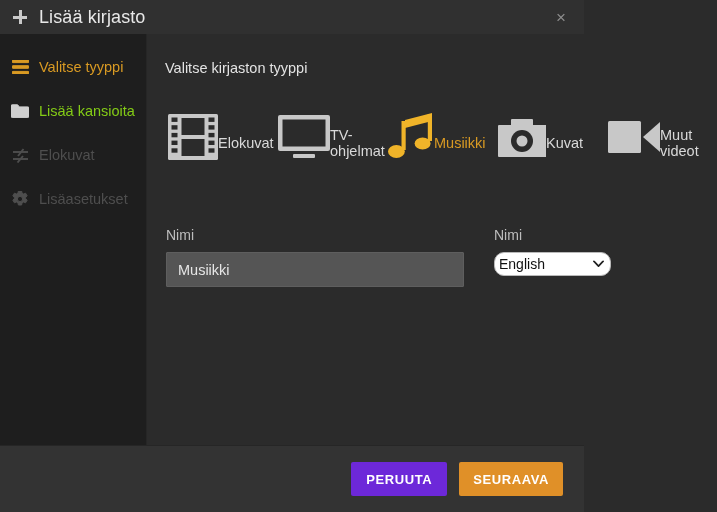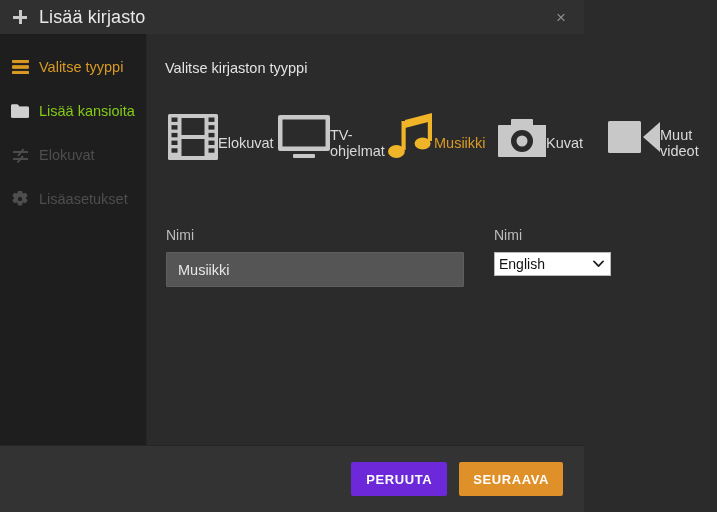--- a/index.html
+++ b/index.html
@@ -191,21 +191,21 @@
   }
   .lang-select {
     width: 117px;
     height: 24px;
     background: #ffffff;
     color: #111111;
     font-size: 14px;
     border: 1px solid #b9b9b9;
     font-family: "Liberation Sans", sans-serif;
     padding: 0 20px 0 4px;
-    border-radius: 0;
+    border-radius: 10px;
     -webkit-appearance: none;
     appearance: none;
     outline: none;
   }
   .select-chevron {
     position: absolute;
     right: 7px;
     top: 50%;
     transform: translateY(-50%);
     pointer-events: none;

